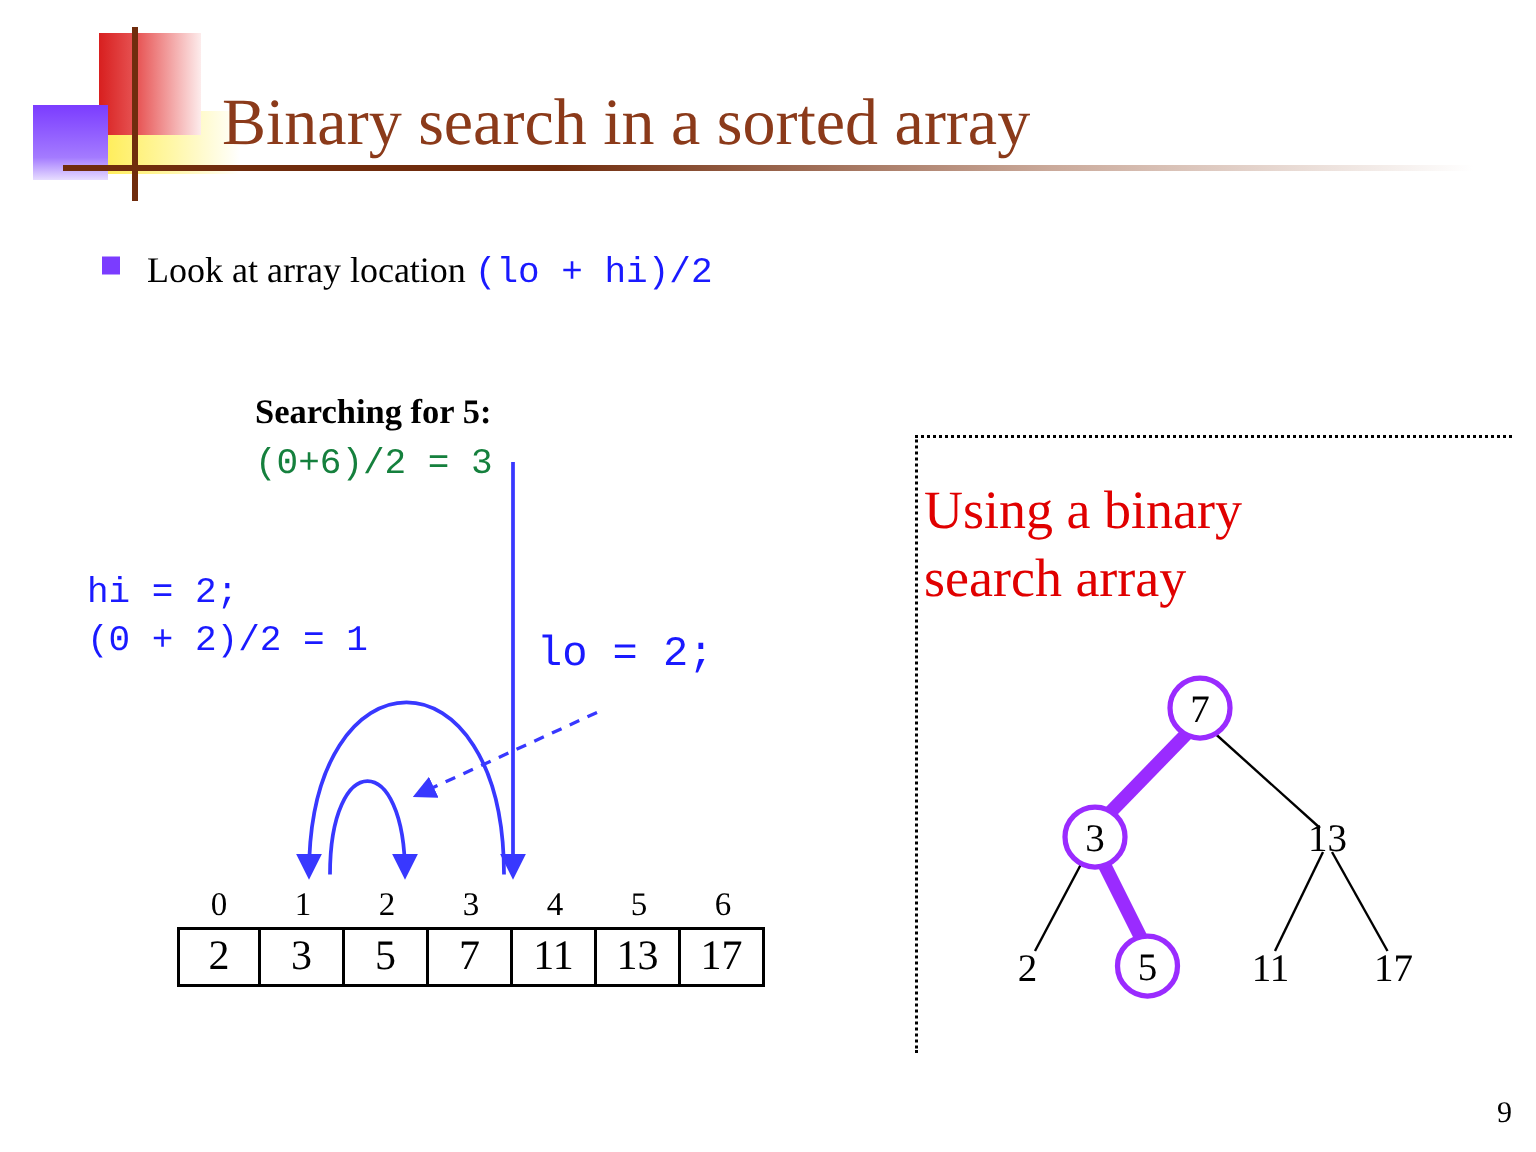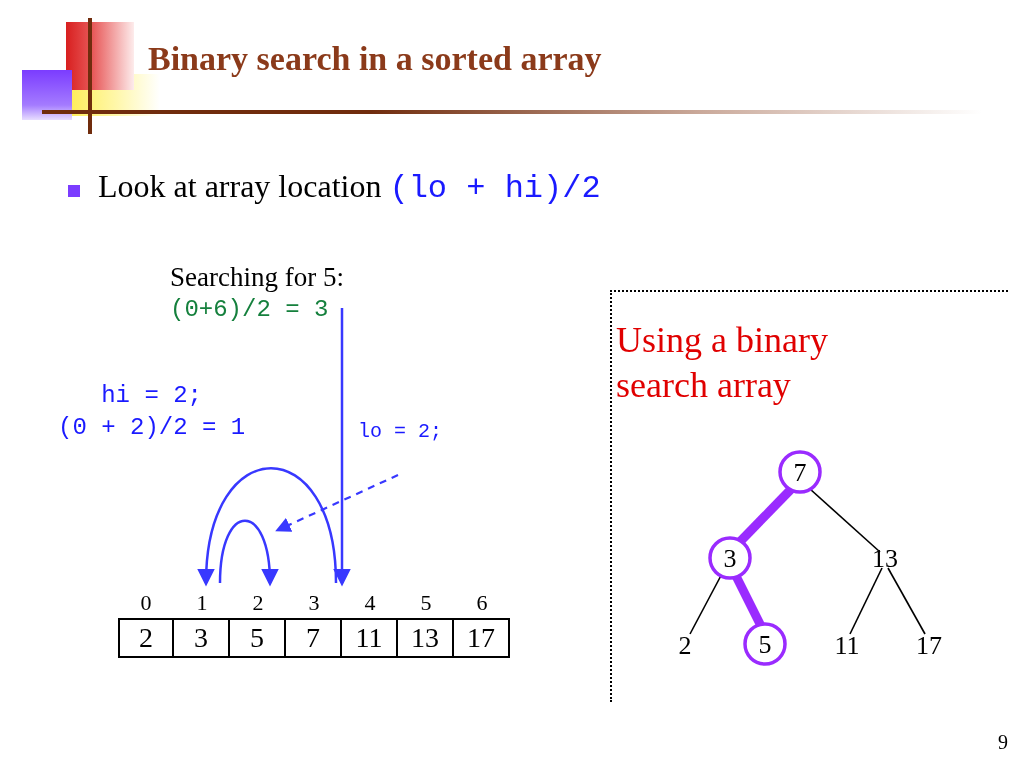--- a/index.html
+++ b/index.html
@@ -9,24 +9,23 @@
     height: 768px;
     font-family: "Times New Roman", Times, serif;
     background: #fff;
     position: relative;
     overflow: hidden;
   }
   .mono { font-family: "Courier New", monospace; }
   .title {
     position: absolute;
     left: 148px;
-    top: 40px;
-    font-size: 34px;
+    top: 56px;
+    font-size: 44px;
     color: #8b3a1a;
-    font-weight: bold;
   }
   .deco { position: absolute; pointer-events: none; }
   .red-block {
     left: 66px; top: 22px; width: 68px; height: 68px;
     background: linear-gradient(90deg, #d81f1f 0%, #e85a5a 40%, #fdecec 100%);
   }
   .yellow-block {
     left: 48px; top: 74px; width: 112px; height: 42px;
     background: linear-gradient(90deg, #ffe933 0%, #fff7a8 60%, #ffffff 100%);
   }
@@ -38,41 +37,41 @@
     left: 88px; top: 18px; width: 4px; height: 116px;
     background: #702c0d;
   }
   .hline {
     left: 42px; top: 110px; height: 4px; width: 940px;
     background: linear-gradient(90deg, #702c0d 0%, #702c0d 35%, #caa99a 70%, #ffffff 100%);
   }
   .bullet-row {
     position: absolute;
     left: 68px; top: 168px;
-    display: flex; align-items: center;
-    font-size: 32px; color: #000;
+    display: flex; 
+    font-size: 24px; color: #000;
   }
   .bullet-sq {
     width: 12px; height: 12px; background: #7b3cff; margin-right: 18px;
     flex: 0 0 auto; position: relative; top: 3px;
   }
   .code-inline { color: #1a1aff; }
   .searching {
-    position: absolute; left: 170px; top: 262px; font-size: 27px;
+    position: absolute; left: 170px; top: 262px; font-size: 23px; font-weight: bold;
   }
   .calc-main {
     position: absolute; left: 170px; top: 296px; font-size: 24px;
     color: #15803d;
   }
   .calc-hi {
     position: absolute; left: 58px; top: 380px; font-size: 24px;
-    color: #1a1aff; line-height: 1.35; text-align: center;
+    color: #1a1aff; line-height: 1.35;
   }
   .calc-lo {
-    position: absolute; left: 358px; top: 418px; font-size: 20px;
+    position: absolute; left: 358px; top: 418px; font-size: 28px;
     color: #1a1aff; line-height: 1.35;
   }
   .array-wrap {
     position: absolute; left: 118px; top: 590px;
   }
   .idx-row { display: flex; }
   .idx-cell {
     width: 56px; text-align: center; font-size: 22px; color: #000;
   }
   .arr-row { display: flex; margin-top: 2px; }

